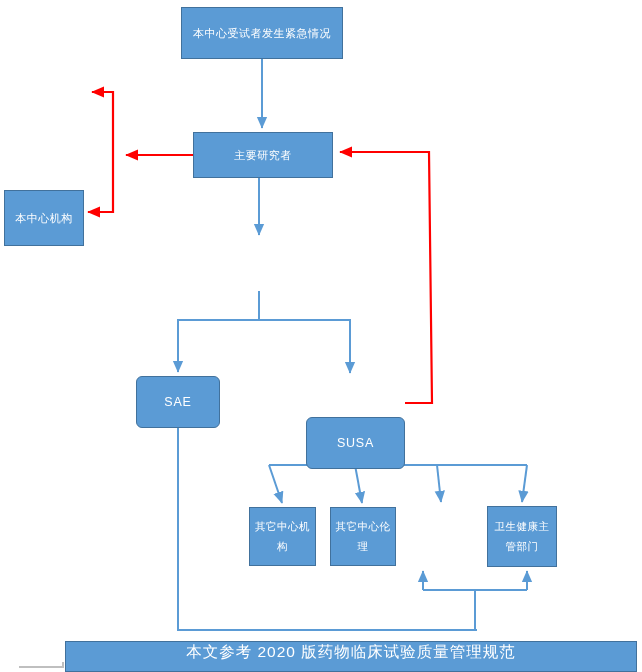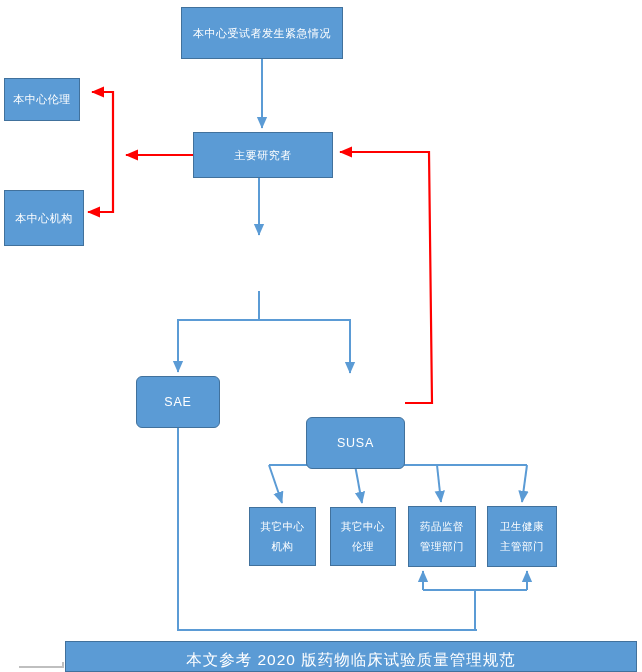--- a/index.html
+++ b/index.html
@@ -32,39 +32,39 @@
     border: 1.5px solid #41719C;
     color: #ffffff;
     display: flex;
     align-items: center;
     justify-content: center;
     text-align: center;
     font-size: 11px;
     line-height: 1.65;
     letter-spacing: 0.5px;
     z-index: 3;
-    padding: 8px;
+    padding: 2px;
   }
   .node.two-line {
     font-size: 10.5px;
     line-height: 1.9;
   }
   .node-latin {
     font-size: 12.5px;
     letter-spacing: 0.8px;
     border-radius: 6px;
   }
   .banner {
     position: absolute;
     box-sizing: border-box;
     background: #5B9BD5;
     border: 1.5px solid #41719C;
     color: #ffffff;
     display: flex;
-    align-items: flex-end;
+    align-items: flex-start;
     justify-content: center;
     font-size: 15.5px;
     letter-spacing: 1px;
     z-index: 3;
   }
   .corner-rule {
     position: absolute;
     background: #bfbfbf;
     height: 1.5px;
     z-index: 2;
@@ -115,23 +115,20 @@
       <path d="M113,155 L113,92 L92,92" marker-end="url(#ahR)"></path>
       <path d="M113,155 L113,212 L88,212" marker-end="url(#ahR)"></path>
       <path d="M405,403 L432,403 L429,152 L340,152" marker-end="url(#ahR)"></path>
     </g>
   </svg>
 
   <div class="node" style="left:181px;top:7px;width:162px;height:52px;">
     <span>本中心受试者发生紧急情况</span>
   </div>
 
-  <div class="node" style="left:4px;top:78px;width:76px;height:43px;">
-    <span>本中心伦理</span>
-  </div>
 
   <div class="node" style="left:4px;top:190px;width:80px;height:56px;">
     <span>本中心机构</span>
   </div>
 
   <div class="node" style="left:193px;top:132px;width:140px;height:46px;">
     <span>主要研究者</span>
   </div>
 
 
@@ -144,23 +141,20 @@
   </div>
 
   <div class="node two-line" style="left:249px;top:507px;width:67px;height:59px;">
     <span>其它中心机构</span>
   </div>
 
   <div class="node two-line" style="left:330px;top:507px;width:66px;height:59px;">
     <span>其它中心伦理</span>
   </div>
 
-  <div class="node two-line" style="left:408px;top:506px;width:68px;height:61px;">
-    <span>药品监督管理部门</span>
-  </div>
 
   <div class="node two-line" style="left:487px;top:506px;width:70px;height:61px;">
     <span>卫生健康主管部门</span>
   </div>
 
   <div class="corner-rule" style="left:19px;top:666px;width:45px;"></div>
   <div class="corner-tick" style="left:62px;top:662px;height:5px;"></div>
 
   <div class="banner" style="left:65px;top:641px;width:572px;height:31px;">
     <span>本文参考 2020 版药物临床试验质量管理规范</span>

